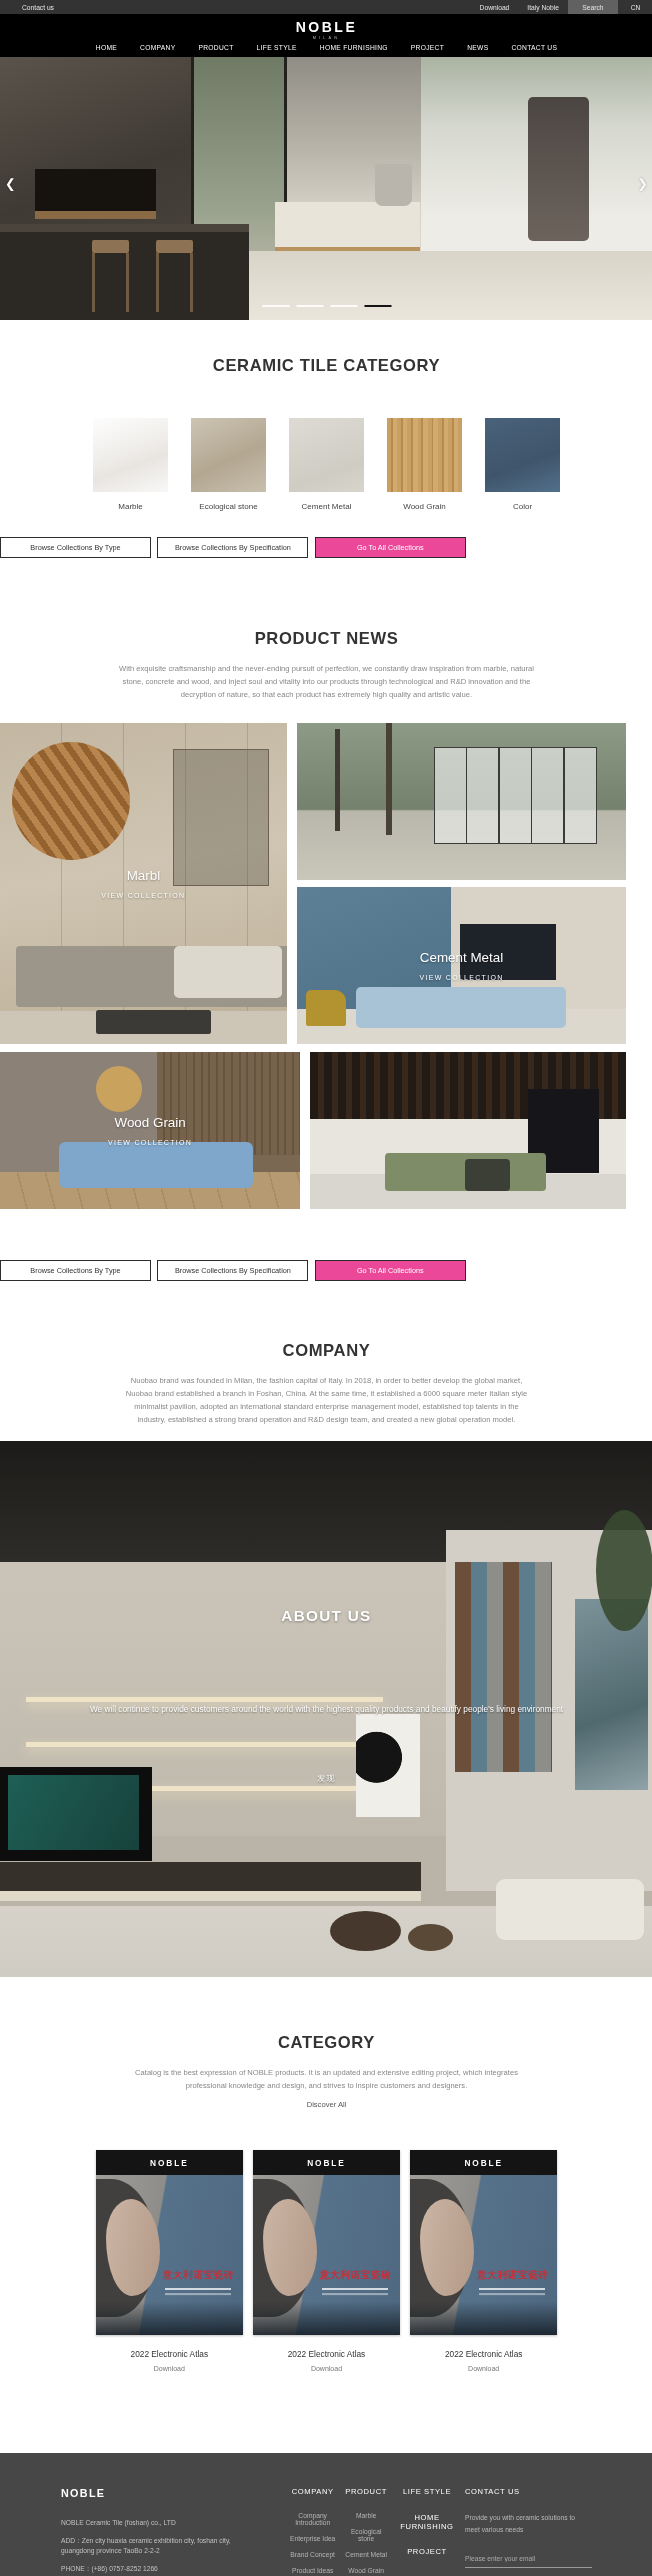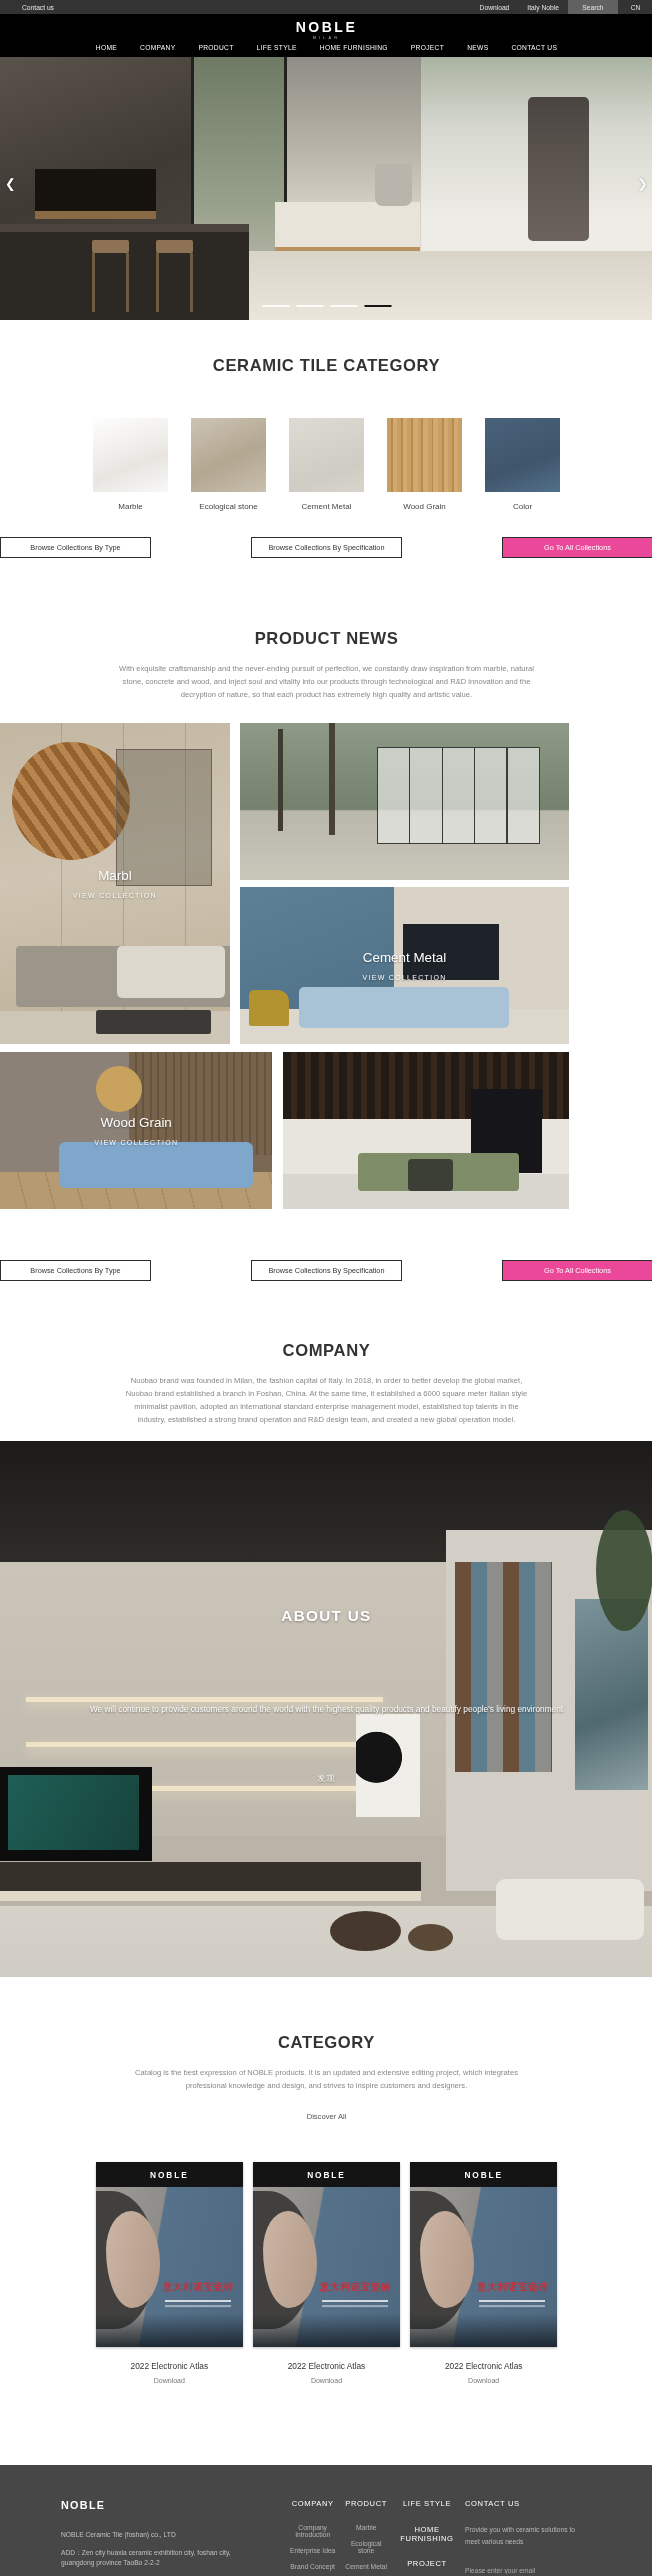--- a/index.html
+++ b/index.html
@@ -51,27 +51,27 @@
   .category{padding-top:36px}
   .swatches{display:flex;justify-content:center;gap:23px;margin-top:42px}
   .swatch{width:75px;cursor:pointer}
   .swatch-img{width:75px;height:74px}
   .sw-marble{background:linear-gradient(160deg,#fdfdfd 0%,#f1efec 40%,#e8e5e1 62%,#f9f8f7 100%)}
   .sw-eco{background:linear-gradient(155deg,#cdc4b4,#b3a791 55%,#c8bfae)}
   .sw-cement{background:linear-gradient(160deg,#dedbd4,#cfccc4 70%,#d8d5cd)}
   .sw-wood{background:repeating-linear-gradient(90deg,#c9a064 0 3.8px,#b88a4e 3.8px 5.7px,#d2a96e 5.7px 10.2px)}
   .sw-color{background:linear-gradient(160deg,#49627a,#3f556b 60%,#52708a)}
   .swatch-label{margin-top:10.2px;font-size:8px;color:#444}
-  .btn-row{display:flex;justify-content:space-between;gap:6.4px;margin-top:25.5px}
+  .btn-row{display:flex;justify-content:flex-start;gap:6.4px;margin-top:25.5px}
   .btn{width:151px;height:21px;display:flex;align-items:center;justify-content:center;font-size:7.3px;border:1.3px solid #2d2d2d;color:#333;background:#fff;cursor:pointer}
   .btn.dark{background:#ec4899;border-color:#2b2b2b;color:#fff}
 
   
   .product-space{padding-top:71px}
-  .gallery{margin-top:21.7px;width:569px;text-align:right}
+  .gallery{margin-top:21.7px;width:626px;text-align:right}
   .g-row{display:flex;gap:10.2px}
   .g-row2{margin-top:8.3px}
   .g-col{display:flex;flex-direction:column;gap:7px}
   .g-item{position:relative;overflow:hidden;cursor:pointer}
   .g-item .abs{position:absolute}
   .g-overlay{position:absolute;inset:0;display:flex;flex-direction:column;align-items:center;justify-content:center;color:#fff;z-index:2;text-shadow:0 0.6px 1.9px rgba(0,0,0,.35)}
   .g-name{font-size:13.4px}
   .g-cta{font-size:7px;letter-spacing:1.3px;margin-top:9px}
   .g-marble{width:313px;height:321px}
   .mb-wall{inset:0;background:linear-gradient(170deg,#c3b7a2 0%,#cfc5b2 45%,#bcae96 100%)}
@@ -133,21 +133,21 @@
   .a-sofa{left:496px;top:438px;width:148px;height:61px;background:#e9e6de;border-radius:9px}
   .a-tab1{left:330px;top:470px;width:71px;height:40px;border-radius:50%;background:#46382c}
   .a-tab2{left:408px;top:483px;width:45px;height:27px;border-radius:50%;background:#5a4936}
   .about-overlay{position:absolute;left:0;right:0;top:166px;text-align:center;color:#fff;z-index:2}
   .about-title{font-size:15.3px;font-weight:bold;letter-spacing:1.3px;text-shadow:0 0.6px 2.5px rgba(0,0,0,.35)}
   .about-caption{margin:75px auto 0;font-size:8.3px;line-height:2.2;max-width:497px;text-shadow:0 0.6px 1.9px rgba(0,0,0,.45)}
   .about-more{display:inline-block;margin-top:55px;font-size:8px;color:#fff;letter-spacing:1.3px;text-shadow:0 0.6px 1.9px rgba(0,0,0,.45)}
 
   
   .catalogue{padding-top:56px}
-  .discover{display:inline-block;margin-top:19px;font-size:7.6px;color:#555}
+  .discover{display:inline-block;margin-top:7px;font-size:7.6px;color:#555}
   .cat-row{display:flex;justify-content:center;gap:10.2px;margin-top:41px}
   .cat-item{width:147px}
   .cover{width:147px;height:185px;display:flex;flex-direction:column;box-shadow:0 0.6px 2.5px rgba(0,0,0,.25);cursor:pointer;text-align:left}
   .cover-top{height:25.5px;background:#141414;color:#fff;font-size:8.3px;font-weight:bold;letter-spacing:1.9px;display:flex;align-items:center;justify-content:center}
   .cover-body{flex:1;position:relative;overflow:hidden;background:linear-gradient(100deg,#a09d98 0%,#8e8d8a 40%,#56728a 41%,#4e6880 100%)}
   .cover-body .abs{position:absolute}
   .cv-hair{left:-21.7px;top:3.8px;width:82px;height:138px;background:#41403e;border-radius:0 55% 50% 0/0 50% 50% 0}
   .cv-face{left:10.2px;top:24px;width:54px;height:97px;background:linear-gradient(100deg,#cbb5a4,#b49a88);border-radius:46% 54% 52% 48%/40% 55% 45% 60%}
   .cv-title{left:59px;top:94px;width:87px;text-align:center;color:#c5303a;font-size:9.6px;font-weight:bold;letter-spacing:0.6px}
   .cv-lines{left:69px;top:113px;width:66px;height:1.9px;background:rgba(255,255,255,.75);box-shadow:0 5.1px 0 rgba(255,255,255,.45)}

